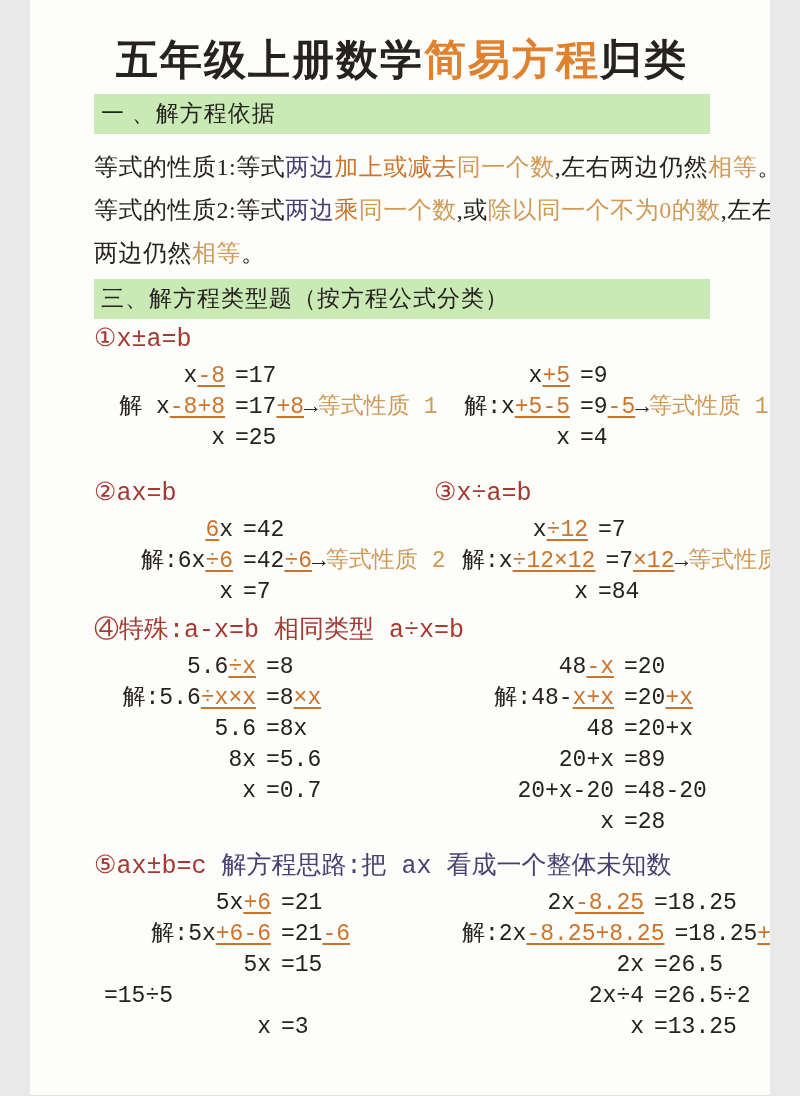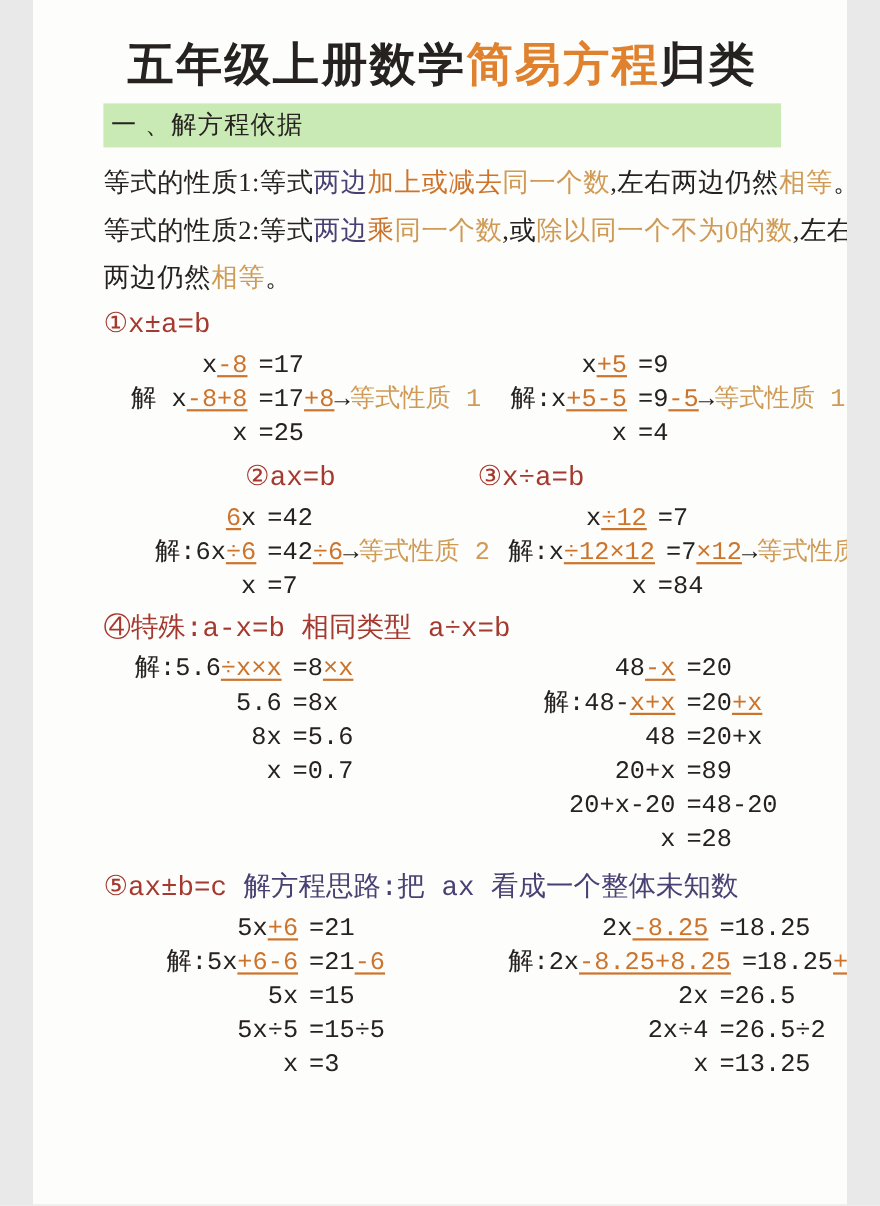--- a/index.html
+++ b/index.html
@@ -45,21 +45,21 @@
   .principles{margin-top:12px;}
   .principle-line{
     font-size:24px;line-height:43px;
     white-space:nowrap;
     letter-spacing:0.5px;
   }
 
   
   .blocks{margin-top:2px;}
   .block{margin-top:6px;}
-  .b1{margin-top:10px;text-align:center;}
+  .b1{margin-top:25px;}
   .b2{margin-top:8px;}
   .b3{margin-top:14px;}
   .headrow{
     display:flex;
     font-size:25px;line-height:30px;
     margin-bottom:6px;
     font-family:"Liberation Mono","DejaVu Sans Mono",monospace;
     white-space:nowrap;
   }
   .b1 .headrow .h0{flex:0 0 340px;}
@@ -93,20 +93,21 @@
   <div class="title" id="title"><span class="c-ink">五年级上册数学</span><span class="c-to">简易方程</span><span class="c-ink">归类</span></div>
 
   <div class="banner">一 、解方程依据</div>
 
   <div class="principles" id="principles">
       <div class="principle-line"><span class="c-ink">等式的性质1:等式</span><span class="c-n">两边</span><span class="c-o">加上或减去</span><span class="c-t">同一个数</span><span class="c-ink">,左右两边仍然</span><span class="c-t">相等</span><span class="c-ink">。</span></div>
       <div class="principle-line"><span class="c-ink">等式的性质2:等式</span><span class="c-n">两边</span><span class="c-o">乘</span><span class="c-t">同一个数</span><span class="c-ink">,或</span><span class="c-t">除以同一个不为0的数</span><span class="c-ink">,左右</span></div>
       <div class="principle-line"><span class="c-ink">两边仍然</span><span class="c-t">相等</span><span class="c-ink">。</span></div>
     </div>
 
+  <div class="banner second">三、解方程类型题（按方程公式分类）</div>
 
   <div class="blocks" id="blocks">
       <div class="block b0">
         <div class="headrow">
           <div class="h h0"><span class="c-r">①x±a=b</span></div>
         </div>
         <div class="cols">
           <div class="col col0">
             <div class="eqrow">
               <div class="lhs">
@@ -198,20 +199,26 @@
         </div>
       </div>
       <div class="block b2">
         <div class="headrow">
           <div class="h h0"><span class="c-r">④特殊:a-x=b 相同类型 a÷x=b</span></div>
         </div>
         <div class="cols">
           <div class="col col0">
             <div class="eqrow">
               <div class="lhs">
+                <span class="inner"><span class="c-ink">5.6</span><span class="c-o u">÷x</span></span>
+              </div>
+              <div class="rhs"><span class="c-ink">=8</span></div>
+            </div>
+            <div class="eqrow">
+              <div class="lhs">
                 <span class="inner"><span class="c-ink">解:5.6</span><span class="c-o u">÷x×x</span></span>
               </div>
               <div class="rhs"><span class="c-ink">=8</span><span class="c-o u">×x</span></div>
             </div>
             <div class="eqrow">
               <div class="lhs">
                 <span class="inner"><span class="c-ink">5.6</span></span>
               </div>
               <div class="rhs"><span class="c-ink">=8x</span></div>
             </div>
@@ -286,23 +293,20 @@
               </div>
               <div class="rhs"><span class="c-ink">=21</span><span class="c-o u">-6</span></div>
             </div>
             <div class="eqrow">
               <div class="lhs">
                 <span class="inner"><span class="c-ink">5x</span></span>
               </div>
               <div class="rhs"><span class="c-ink">=15</span></div>
             </div>
             <div class="eqrow">
-              <div class="lhs">
-                <span class="inner"><span class="c-ink">5x÷5</span></span>
-              </div>
               <div class="rhs"><span class="c-ink">=15÷5</span></div>
             </div>
             <div class="eqrow">
               <div class="lhs">
                 <span class="inner"><span class="c-ink">x</span></span>
               </div>
               <div class="rhs"><span class="c-ink">=3</span></div>
             </div>
           </div>
           <div class="col col1">

